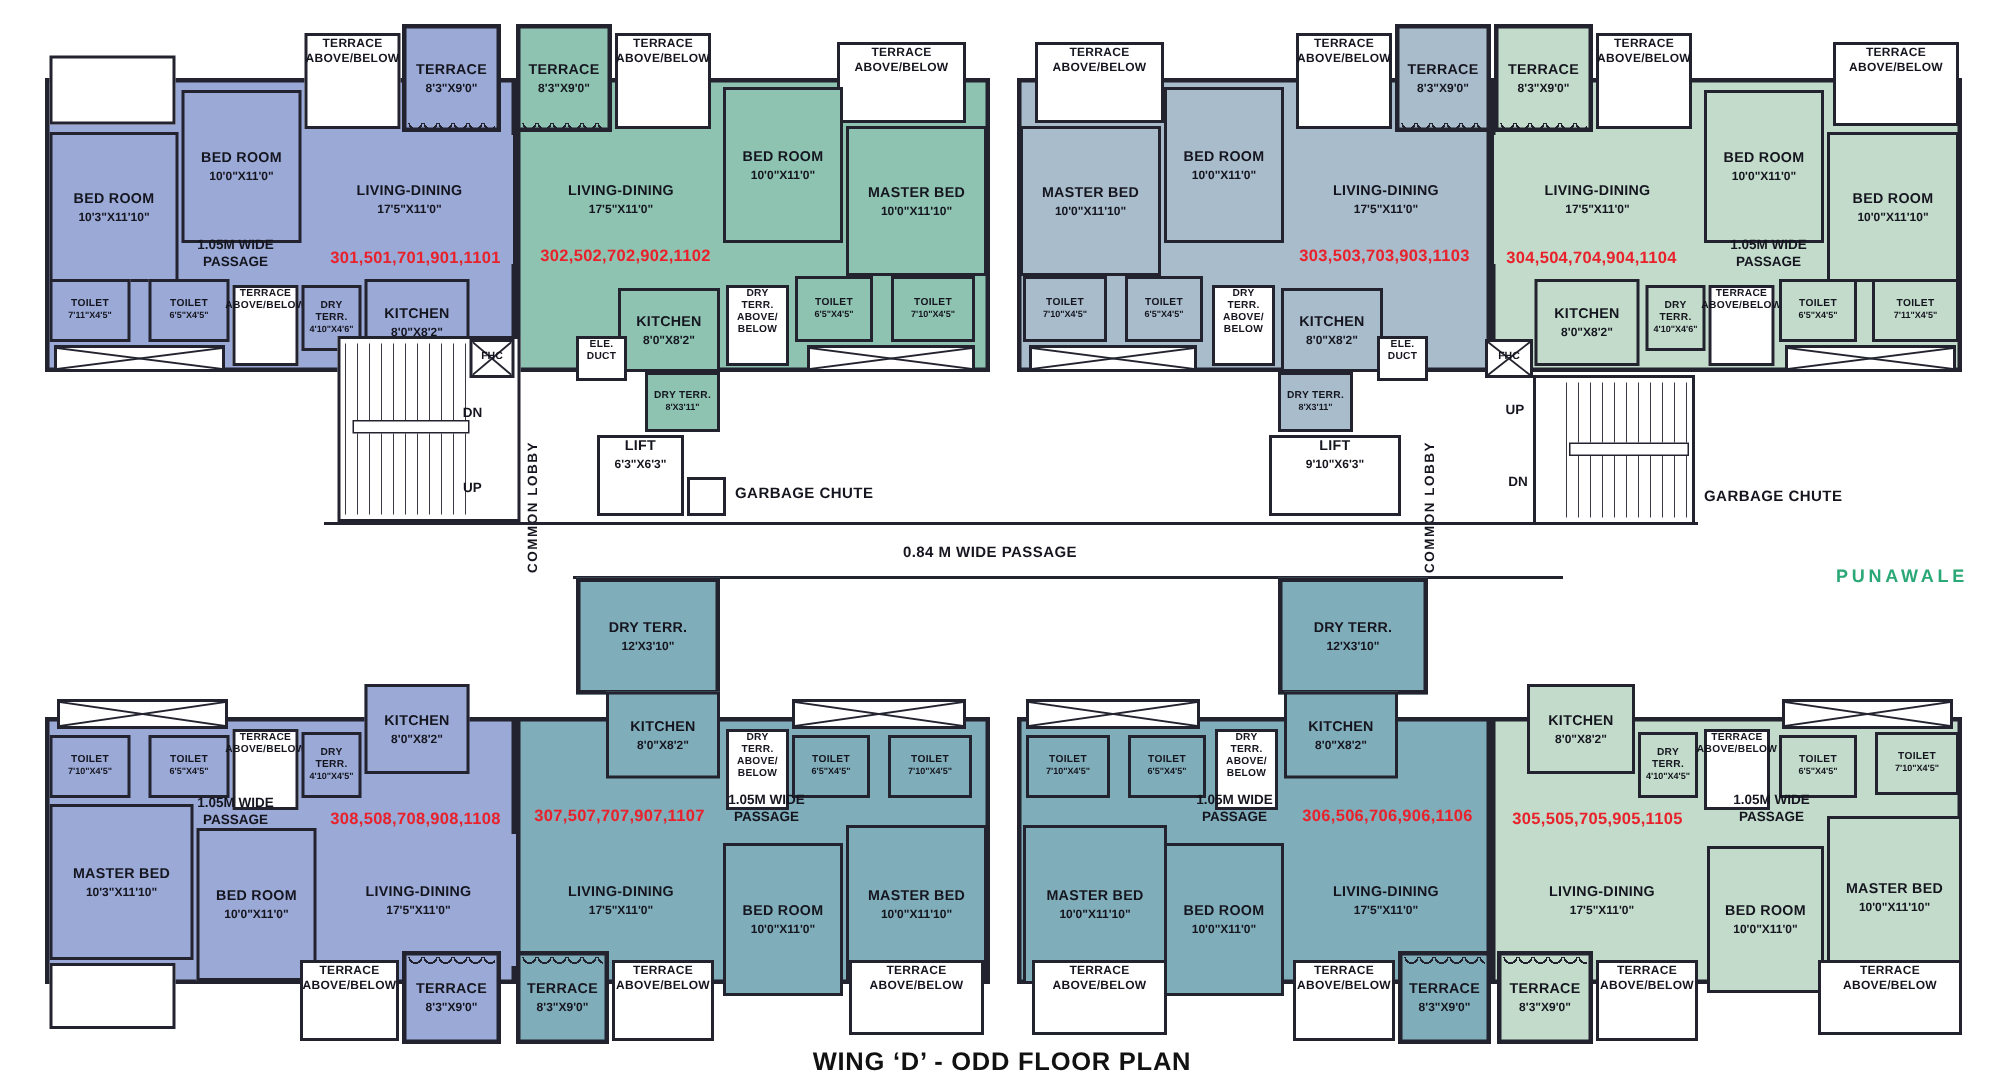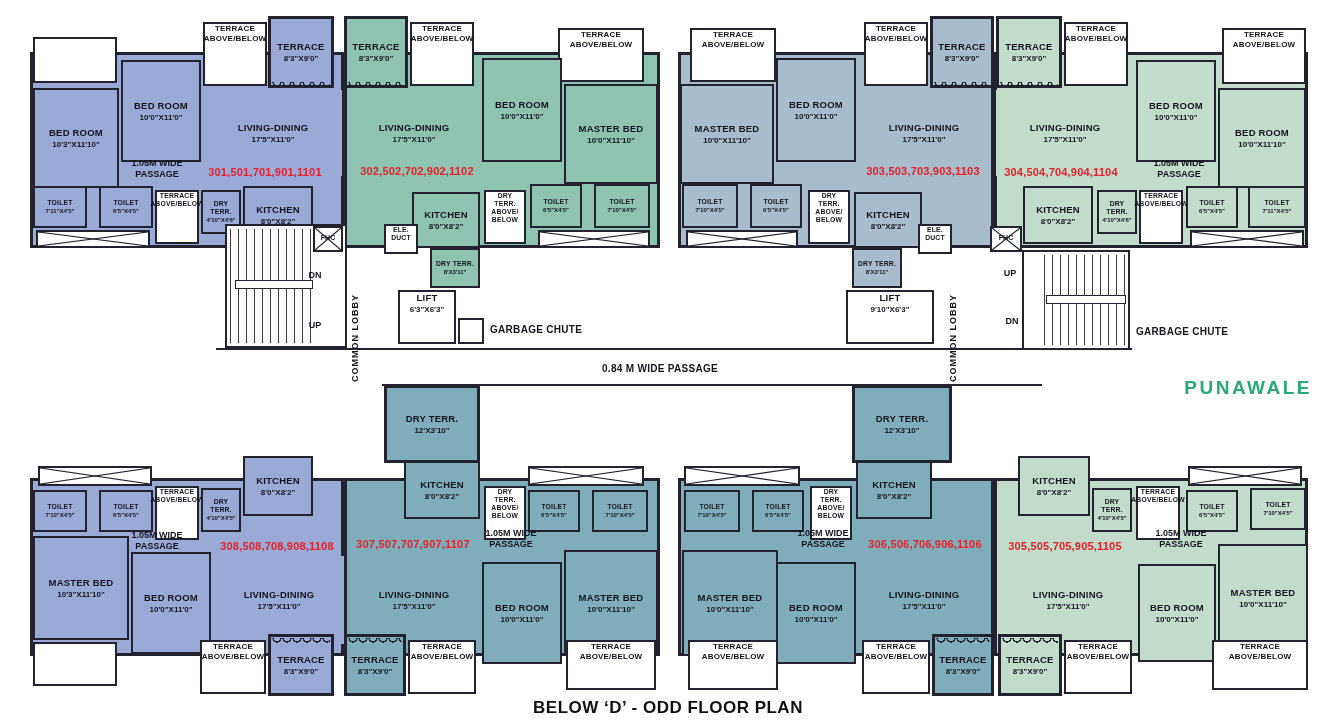--- a/index.html
+++ b/index.html
@@ -24,21 +24,21 @@
   .vlb{position:absolute;font-weight:bold;font-size:9px;letter-spacing:1px;
        writing-mode:vertical-rl;transform:rotate(180deg);text-align:center;}
   .stair{position:absolute;border:2px solid #23232F;background:#fff;box-sizing:border-box;}
   .treads{position:absolute;background:repeating-linear-gradient(90deg,#3A3A46 0 1px,transparent 1px 8px);}
   .landing{position:absolute;background:#fff;border:1.5px solid #23232F;box-sizing:border-box;}
   .ln{position:absolute;background:#23232F;}
   .sc{position:absolute;background-image:radial-gradient(circle at 5px 0px,rgba(0,0,0,0) 3.5px,#23232F 3.5px 4.7px,rgba(0,0,0,0) 4.7px);background-size:10px 8px;background-repeat:repeat-x;}
   .logo{position:absolute;text-align:right;}
   .logo1{font-family:"DejaVu Serif",serif;font-weight:bold;font-size:30px;letter-spacing:3px;line-height:1;white-space:nowrap;}
   .lg{color:#2AA876;} .lbx{color:#2D6FB7;} .sp{display:inline-block;width:14px;}
-  .logo2{font-weight:bold;font-size:19px;color:#2AA876;letter-spacing:2.5px;margin-top:3px;}
+  .logo2{font-weight:bold;font-size:12px;color:#2AA876;letter-spacing:2.5px;margin-top:3px;}
   .title{position:absolute;font-weight:bold;font-size:17px;letter-spacing:.5px;text-align:center;color:#111;}
 </style>
 </head>
 <body>
 
 <div class="cv">
 
   <div class="p" style="left:30px;top:52px;width:314px;height:196px;background:#9AA9D6"></div>
   <div class="w" style="left:33px;top:37px;width:84px;height:46px"></div>
   <div class="w m" style="left:203px;top:22px;width:64px;height:64px">
@@ -55,21 +55,21 @@
     </div>
   <div class="r" style="left:121px;top:60px;width:80px;height:102px;background:#9AA9D6">
       <div class="t1">BED ROOM</div>
       <div class="t2">10'0"X11'0"</div>
     </div>
   <div class="r" style="left:204px;top:90px;width:138px;height:86px;background:#9AA9D6;border:none">
       <div class="t1">LIVING-DINING</div>
       <div class="t2">17'5"X11'0"</div>
     </div>
   <div class="lb" style="left:112px;top:158px;width:90px">1.05M WIDE PASSAGE</div>
-  <div class="n" style="left:198px;top:166px;width:134px">301,501,701,901,1101</div>
+  <div class="n" style="left:210px;top:166px;width:134px">301,501,701,901,1101</div>
   <div class="r s" style="left:33px;top:186px;width:54px;height:42px;background:#9AA9D6">
       <div class="t1">TOILET</div>
       <div class="t2">7'11"X4'5"</div>
     </div>
   <div class="r s" style="left:99px;top:186px;width:54px;height:42px;background:#9AA9D6">
       <div class="t1">TOILET</div>
       <div class="t2">6'5"X4'5"</div>
     </div>
   <div class="w s" style="left:155px;top:190px;width:44px;height:54px">
       <div class="t1">TERRACE ABOVE/BELOW</div>
@@ -497,15 +497,15 @@
       <div class="t1">TERRACE ABOVE/BELOW</div>
     </div>
   <div class="w m" style="left:1212px;top:640px;width:96px;height:50px">
       <div class="t1">TERRACE ABOVE/BELOW</div>
     </div>
 
   <div class="logo" style="left:1146px;top:374px;width:166px">
     <div class="logo2">PUNAWALE</div>
   </div>
 
-  <div class="title" style="left:318px;top:698px;width:700px">BELOW ‘D’ - ODD  FLOOR PLAN</div>
+  <div class="title" style="left:318px;top:698px;width:700px">WING ‘D’ - ODD  FLOOR PLAN</div>
 
 </div>
 
 </body></html>

